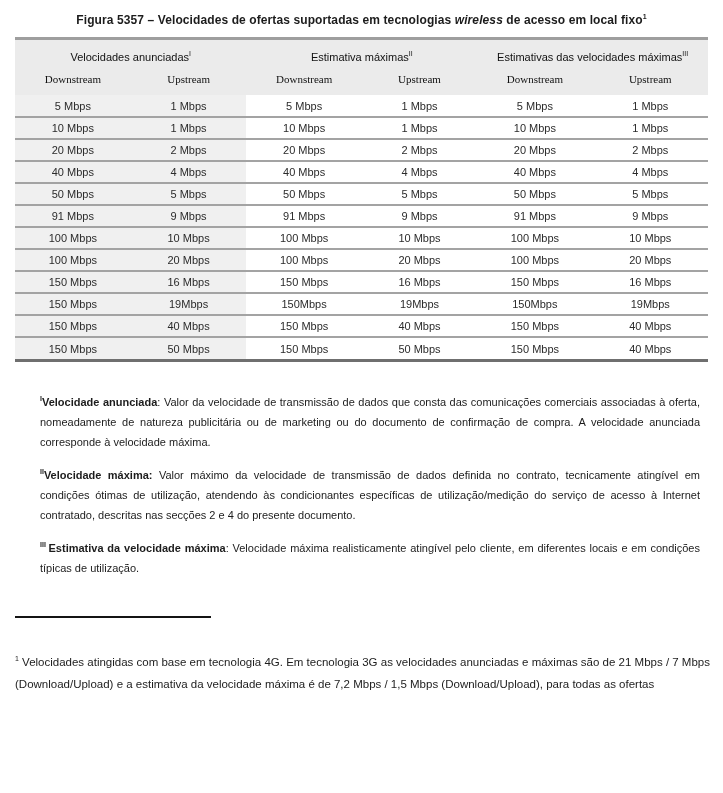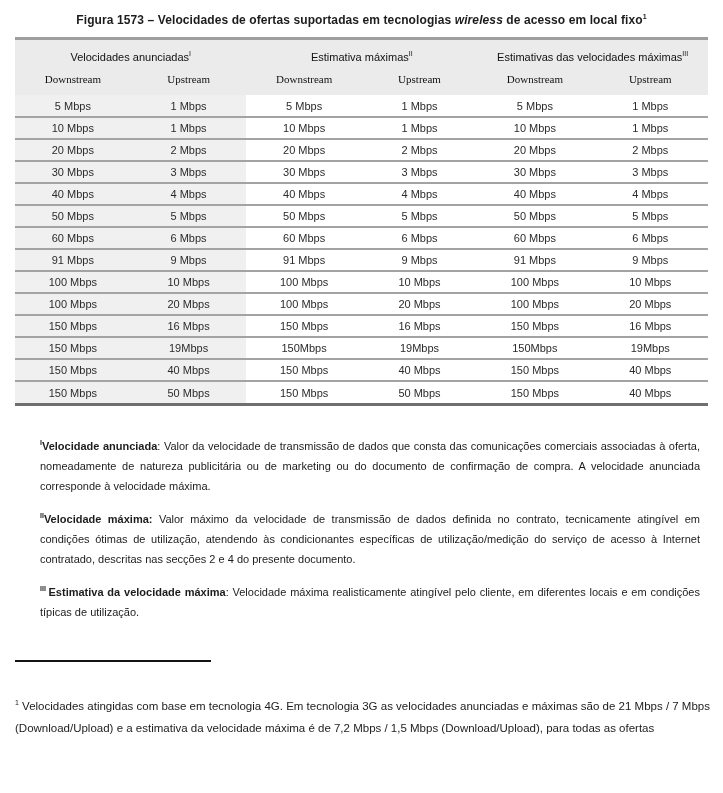--- a/index.html
+++ b/index.html
@@ -40,21 +40,21 @@
                   border-top:2px solid #141414; }
 
   .page-footnote { margin:33px 13px 0 15px; font-size:11.5px; line-height:22px;
                    text-align:justify; color:#1c1c1c; }
 </style>
 </head>
 <body>
 
 <div class="page">
 
-  <div class="doc-title"><span>Figura 1573 – Velocidades de ofertas suportadas em tecnologias </span><span class="emph">wireless</span><span> de acesso em local fixo</span><span class="sup">1</span></div>
+  <div class="doc-title"><span>Figura 5357 – Velocidades de ofertas suportadas em tecnologias </span><span class="emph">wireless</span><span> de acesso em local fixo</span><span class="sup">1</span></div>
 
   <div class="table-wrap">
     <table class="speeds">
       <colgroup>
         <col style="width:16.7%">
           <col style="width:16.7%">
           <col style="width:16.65%">
         <col style="width:16.65%">
           <col style="width:16.65%">
           <col style="width:16.65%">
@@ -93,50 +93,34 @@
           </tr>
           <tr>
             <td class="shaded">20 Mbps</td>
             <td class="shaded">2 Mbps</td>
             <td>20 Mbps</td>
             <td>2 Mbps</td>
             <td>20 Mbps</td>
             <td>2 Mbps</td>
           </tr>
           <tr>
-            <td class="shaded">30 Mbps</td>
-            <td class="shaded">3 Mbps</td>
-            <td>30 Mbps</td>
-            <td>3 Mbps</td>
-            <td>30 Mbps</td>
-            <td>3 Mbps</td>
-          </tr>
-          <tr>
             <td class="shaded">40 Mbps</td>
             <td class="shaded">4 Mbps</td>
             <td>40 Mbps</td>
             <td>4 Mbps</td>
             <td>40 Mbps</td>
             <td>4 Mbps</td>
           </tr>
           <tr>
             <td class="shaded">50 Mbps</td>
             <td class="shaded">5 Mbps</td>
             <td>50 Mbps</td>
             <td>5 Mbps</td>
             <td>50 Mbps</td>
             <td>5 Mbps</td>
-          </tr>
-          <tr>
-            <td class="shaded">60 Mbps</td>
-            <td class="shaded">6 Mbps</td>
-            <td>60 Mbps</td>
-            <td>6 Mbps</td>
-            <td>60 Mbps</td>
-            <td>6 Mbps</td>
           </tr>
           <tr>
             <td class="shaded">91 Mbps</td>
             <td class="shaded">9 Mbps</td>
             <td>91 Mbps</td>
             <td>9 Mbps</td>
             <td>91 Mbps</td>
             <td>9 Mbps</td>
           </tr>
           <tr>

